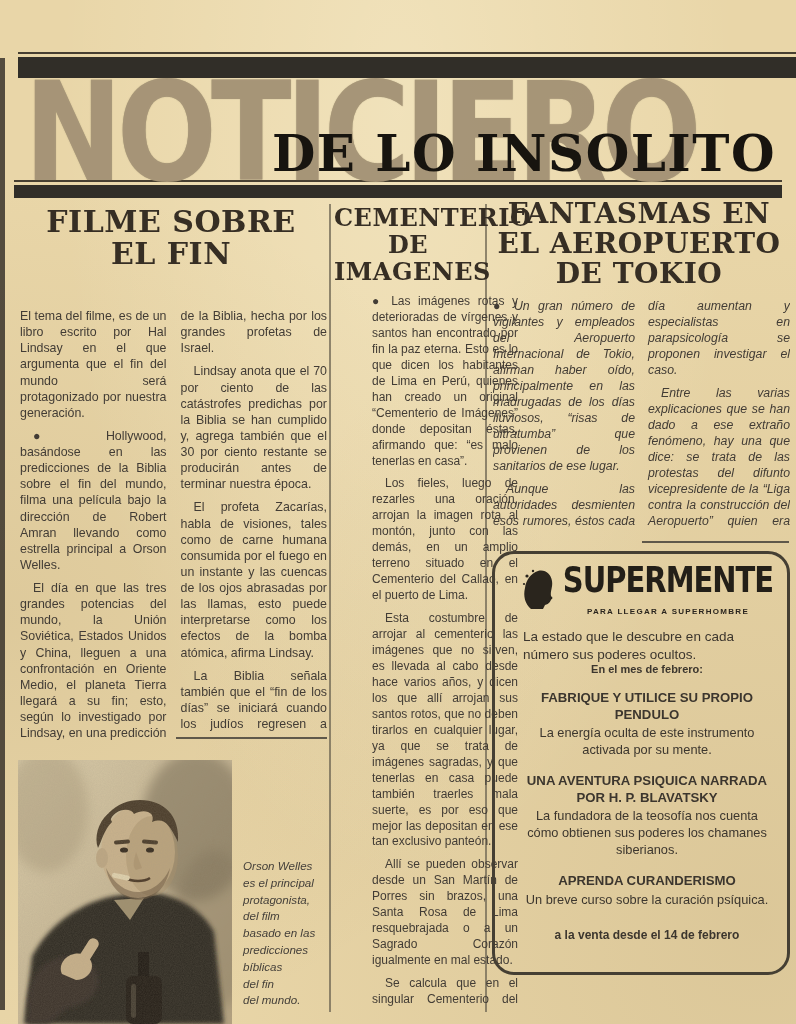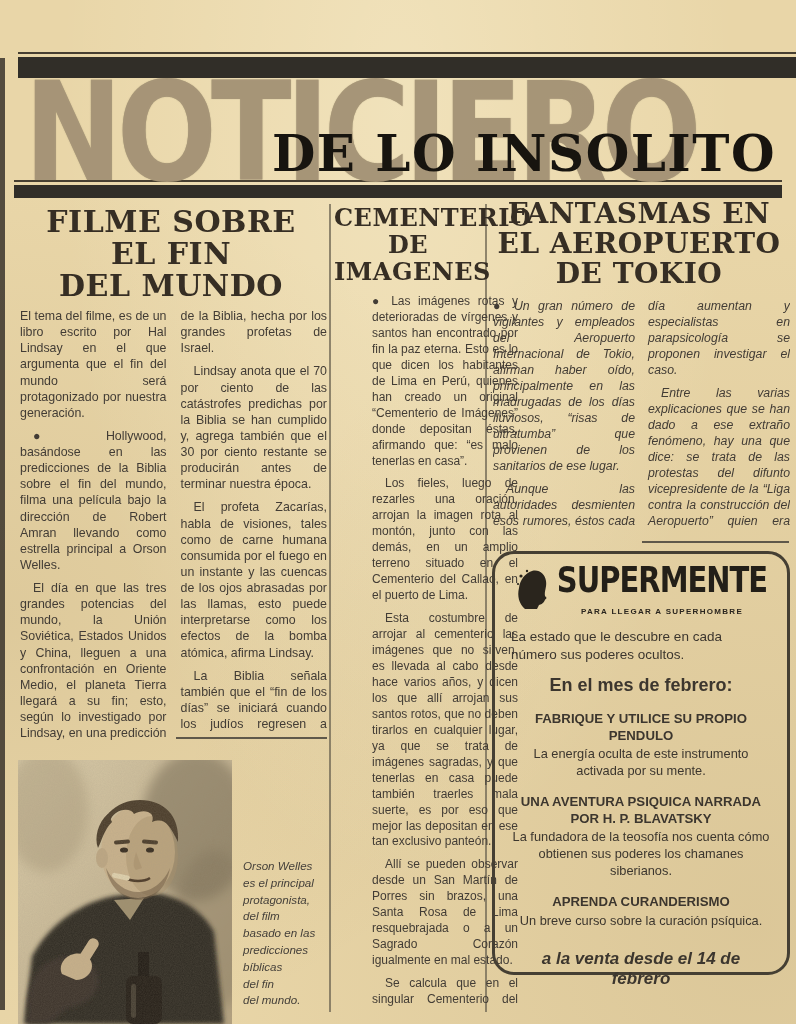--- a/index.html
+++ b/index.html
@@ -53,30 +53,30 @@
   .hrule{position:absolute;height:2px;background:#5f584a;}
   .hr-a1{left:176px;top:737px;width:151px;}
   .hr-a3{left:642px;top:541px;width:147px;}
   
   .photo{position:absolute;left:18px;top:760px;width:214px;height:264px;}
   .caption{position:absolute;left:243px;top:858px;width:95px;
     font-style:italic;font-size:11.6px;line-height:1.45;color:#45403a;white-space:pre-line;}
   
   .adbox{position:absolute;left:492px;top:551px;width:298px;height:424px;
     border:3px solid #453f33;border-radius:22px;box-sizing:border-box;
-    padding:12px 16px 10px 16px;text-align:center;color:#3c362e;}
+    padding:12px 16px 10px 28px;text-align:center;color:#3c362e;}
   .ad-logo{display:flex;align-items:center;justify-content:center;gap:8px;}
   .ad-brand{display:inline-block;font-family:"DejaVu Sans",sans-serif;font-weight:bold;
     font-size:29px;letter-spacing:-1px;color:#231f18;transform:scaleY(1.2);line-height:1;}
   .ad-tagline{font-size:8px;font-weight:bold;letter-spacing:1.3px;color:#2a251e;margin-top:12px;}
   .ad-intro{margin-top:12px;text-align:left;font-size:13.5px;line-height:1.3;}
-  .ad-month{margin-top:12px;font-weight:bold;font-size:18px;}
+  .ad-month{margin-top:0;font-weight:bold;font-size:11px;}
   .ad-item-title{margin-top:15px;font-weight:bold;font-size:13.2px;line-height:1.25;}
   .ad-item-desc{margin-top:2px;font-size:12.8px;line-height:1.3;}
-  .ad-footer{margin-top:20px;font-weight:bold;font-style:italic;font-size:17px;}
+  .ad-footer{margin-top:20px;font-weight:bold;font-size:12px;}
 </style>
 </head>
 <body>
 
 <div id="page">
 
   <div class="scan-edge"></div>
 
   <div class="rule-thin line-top"></div>
   <div class="bar bar-top"></div>
@@ -84,21 +84,20 @@
   <div class="insolito">DE LO INSOLITO</div>
   <div class="rule-thin line-bottom"></div>
   <div class="bar bar-bottom"></div>
 
   <div class="vdivider vd-1"></div>
   <div class="vdivider vd-2"></div>
 
   <div class="headline hl-1">
     <div>FILME SOBRE</div>
     <div>EL FIN</div>
-    <div>DEL MUNDO</div>
   </div>
   <div class="body-text bt-1">
     <p>El tema del filme, es de un libro escrito por Hal Lindsay en el que argumenta que el fin del mundo será protagonizado por nuestra generación.</p>
     <p>● Hollywood, basándose en las predicciones de la Biblia sobre el fin del mundo, filma una película bajo la dirección de Robert Amran llevando como estrella principal a Orson Welles.</p>
     <p>El día en que las tres grandes potencias del mundo, la Unión Soviética, Estados Unidos y China, lleguen a una confrontación en Oriente Medio, el planeta Tierra llegará a su fin; esto, según lo investigado por Lindsay, en una predicción de la Biblia, hecha por los grandes profetas de Israel.</p>
     <p>Lindsay anota que el 70 por ciento de las catástrofes predichas por la Biblia se han cumplido y, agrega también que el 30 por ciento restante se producirán antes de terminar nuestra época.</p>
     <p>El profeta Zacarías, habla de visiones, tales como de carne humana consumida por el fuego en un instante y las cuencas de los ojos abrasadas por las llamas, esto puede interpretarse como los efectos de la bomba atómica, afirma Lindsay.</p>
     <p>La Biblia señala también que el “fin de los días” se iniciará cuando los judíos regresen a Tierra Santa y reconstruyan el Templo de Salomón. La existencia del estado de Israel y la reconquista del Muro de las Lamentaciones llevan a la conclusión de que la hora del Apocalipsis se encuentra muy cercano.</p>
   </div>
   <div class="hrule hr-a1"></div>

